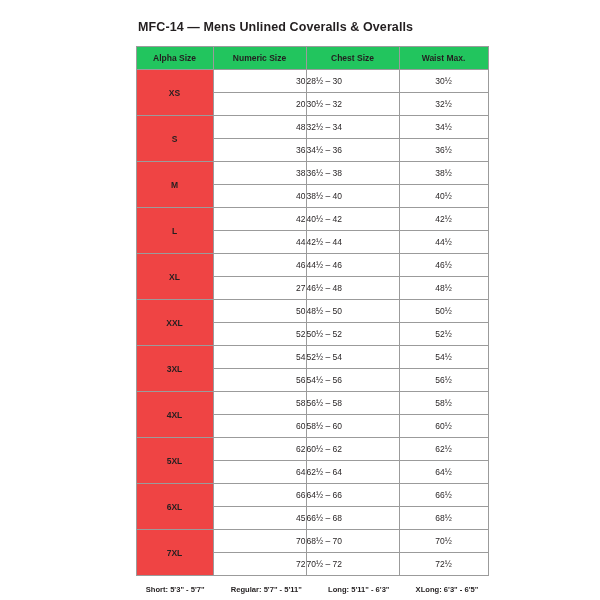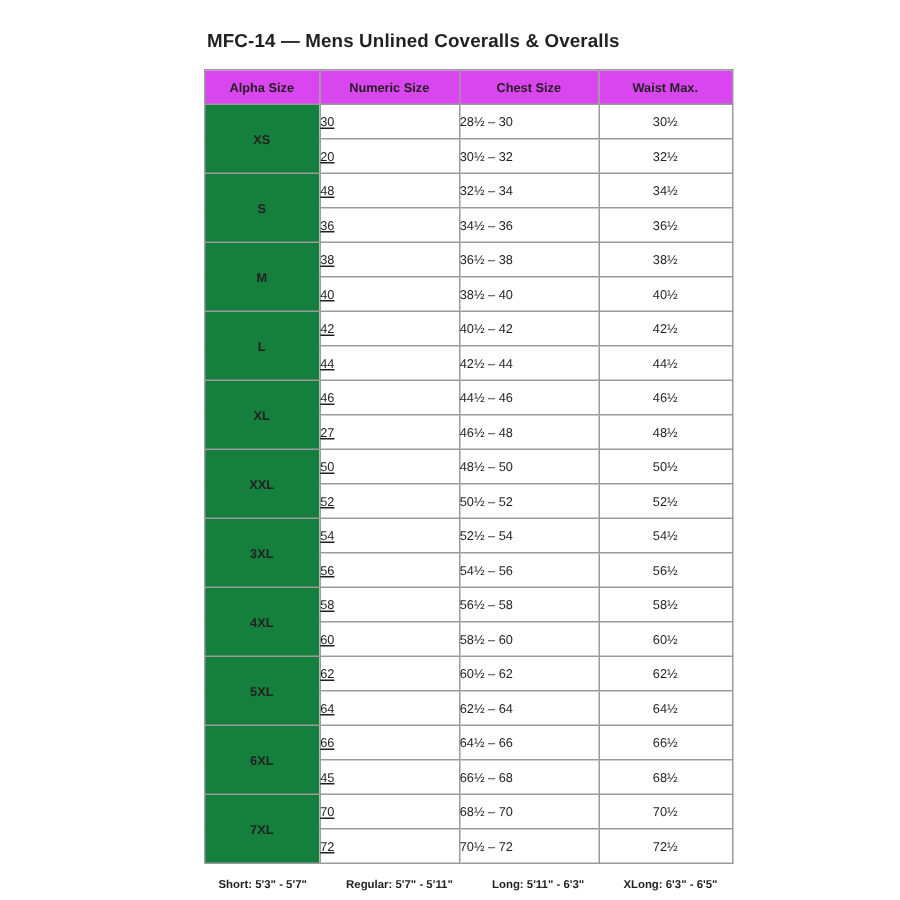--- a/index.html
+++ b/index.html
@@ -38,41 +38,40 @@
   table.size-chart th,
   table.size-chart td {
     border: 1px solid #9b9b9b;
     font-size: 8.5px;
     color: #231f20;
     padding: 0;
     height: 22px;
     vertical-align: middle;
   }
   thead th {
-    background: #d946ef;
+    background: #22c55e;
     font-weight: bold;
     font-size: 8.6px;
     text-align: center;
     height: 24px;
   }
   th.col-alpha { width: 76px; }
   th.col-numeric { width: 92px; }
   th.col-chest { width: 92px; }
   th.col-waist { width: 88px; }
 
   td.alpha {
     text-align: center;
     font-weight: bold;
     font-size: 9.5px;
-    background: #15803d;
+    background: #ef4444;
   }
   td.numeric {
-    text-align: left;
+    text-align: right;
     padding-left: 22px;
-    text-decoration: underline;
   }
   td.chest {
     text-align: left;
   }
   td.waist {
     text-align: center;
     padding-left: 28px;
   }
   tbody tr.shade td.numeric,
   tbody tr.shade td.chest,

